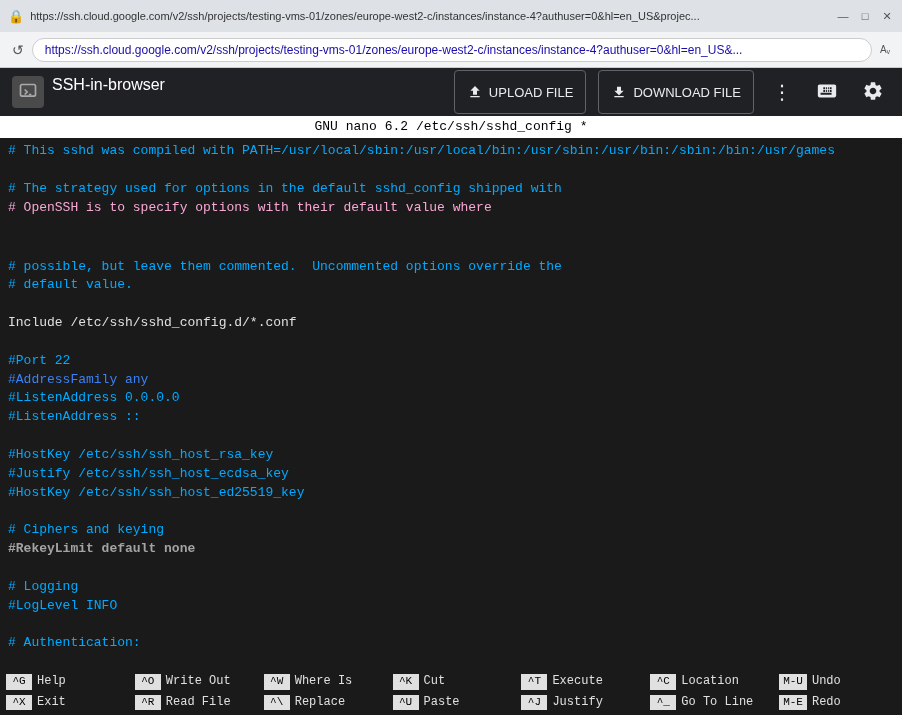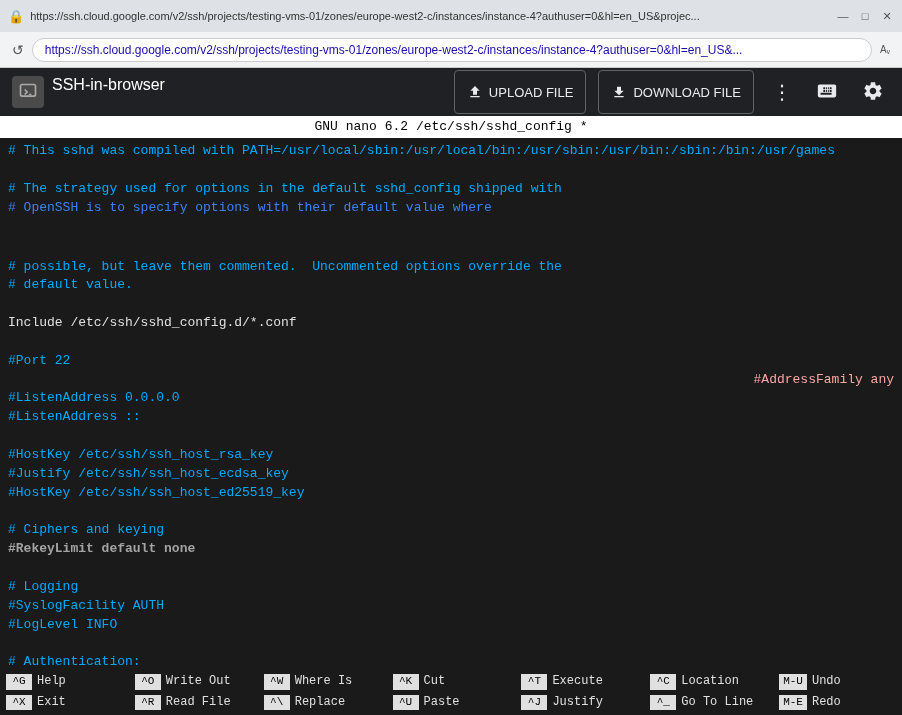--- a/index.html
+++ b/index.html
@@ -125,40 +125,39 @@
       </svg>
   </button>
 </div>
 
 <div class="terminal">
   <div class="nano-title">GNU nano 6.2                            /etc/ssh/sshd_config *</div>
   <div class="terminal-content" id="terminal-content">
       <div class="line" style="color: rgb(0, 170, 255);"># This sshd was compiled with PATH=/usr/local/sbin:/usr/local/bin:/usr/sbin:/usr/bin:/sbin:/bin:/usr/games</div>
       <div class="line">&nbsp;</div>
       <div class="line" style="color: rgb(0, 170, 255);"># The strategy used for options in the default sshd_config shipped with</div>
-      <div class="line" style="color: #3b82f6;"># OpenSSH is to specify options with their default value where</div>
+      <div class="line" style="color: #f9a8d4;"># OpenSSH is to specify options with their default value where</div>
       <div class="line" style="color: rgb(0, 170, 255); margin-top: 40px;"># possible, but leave them commented.  Uncommented options override the</div>
       <div class="line" style="color: rgb(0, 170, 255);"># default value.</div>
       <div class="line">&nbsp;</div>
       <div class="line" style="color: rgb(224, 224, 224);">Include /etc/ssh/sshd_config.d/*.conf</div>
       <div class="line">&nbsp;</div>
       <div class="line" style="color: rgb(0, 170, 255);">#Port 22</div>
-      <div class="line" style="color: #fca5a5; text-align: right;">#AddressFamily any</div>
+      <div class="line" style="color: #3b82f6;">#AddressFamily any</div>
       <div class="line" style="color: rgb(0, 170, 255);">#ListenAddress 0.0.0.0</div>
       <div class="line" style="color: rgb(0, 170, 255);">#ListenAddress ::</div>
       <div class="line">&nbsp;</div>
       <div class="line" style="color: rgb(0, 170, 255);">#HostKey /etc/ssh/ssh_host_rsa_key</div>
       <div class="line" style="color: rgb(0, 170, 255);">#Justify /etc/ssh/ssh_host_ecdsa_key</div>
       <div class="line" style="color: rgb(0, 170, 255);">#HostKey /etc/ssh/ssh_host_ed25519_key</div>
       <div class="line">&nbsp;</div>
       <div class="line" style="color: rgb(0, 170, 255);"># Ciphers and keying</div>
       <div class="line" style="color: #a3a3a3; font-weight: bold;">#RekeyLimit default none</div>
       <div class="line">&nbsp;</div>
       <div class="line" style="color: rgb(0, 170, 255);"># Logging</div>
-      <div class="line" style="color: rgb(0, 170, 255);">#SyslogFacility AUTH</div>
       <div class="line" style="color: rgb(0, 170, 255);">#LogLevel INFO</div>
       <div class="line">&nbsp;</div>
       <div class="line" style="color: rgb(0, 170, 255);"># Authentication:</div>
       <div class="line">&nbsp;</div>
       <div class="line" style="color: rgb(0, 170, 255);">#LoginGraceTime 2m</div>
     </div>
   <div class="nano-bottom" id="nano-bottom">
       <div style="display: grid; grid-template-columns: repeat(7, 1fr); row-gap: 0px;">
         <div style="display: flex; align-items: center; padding: 2px 6px;">
           <span style="background: rgb(224, 224, 224); color: rgb(0, 0, 0); padding: 0px 4px; margin-right: 5px; font-size: 11px; font-family: &quot;Courier New&quot;, monospace; min-width: 26px; text-align: center;">^G</span>

